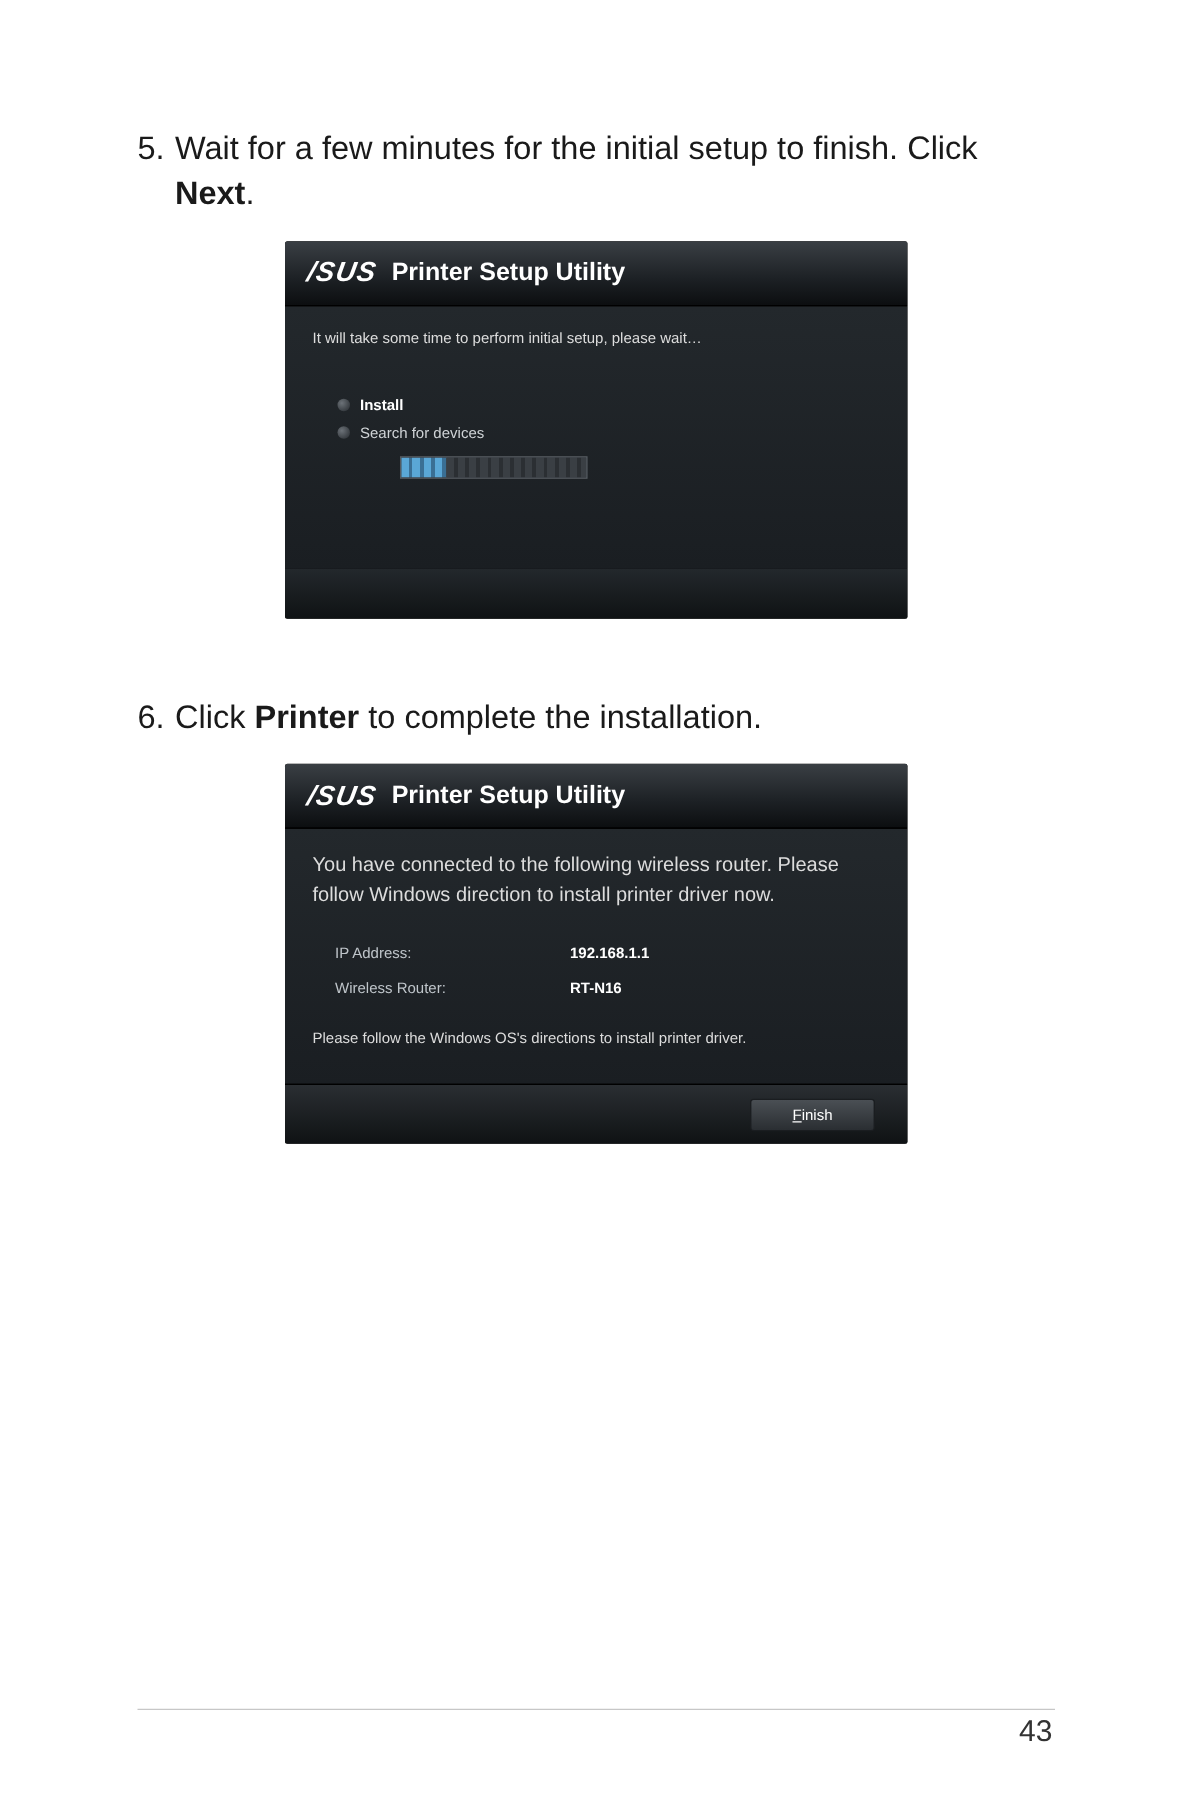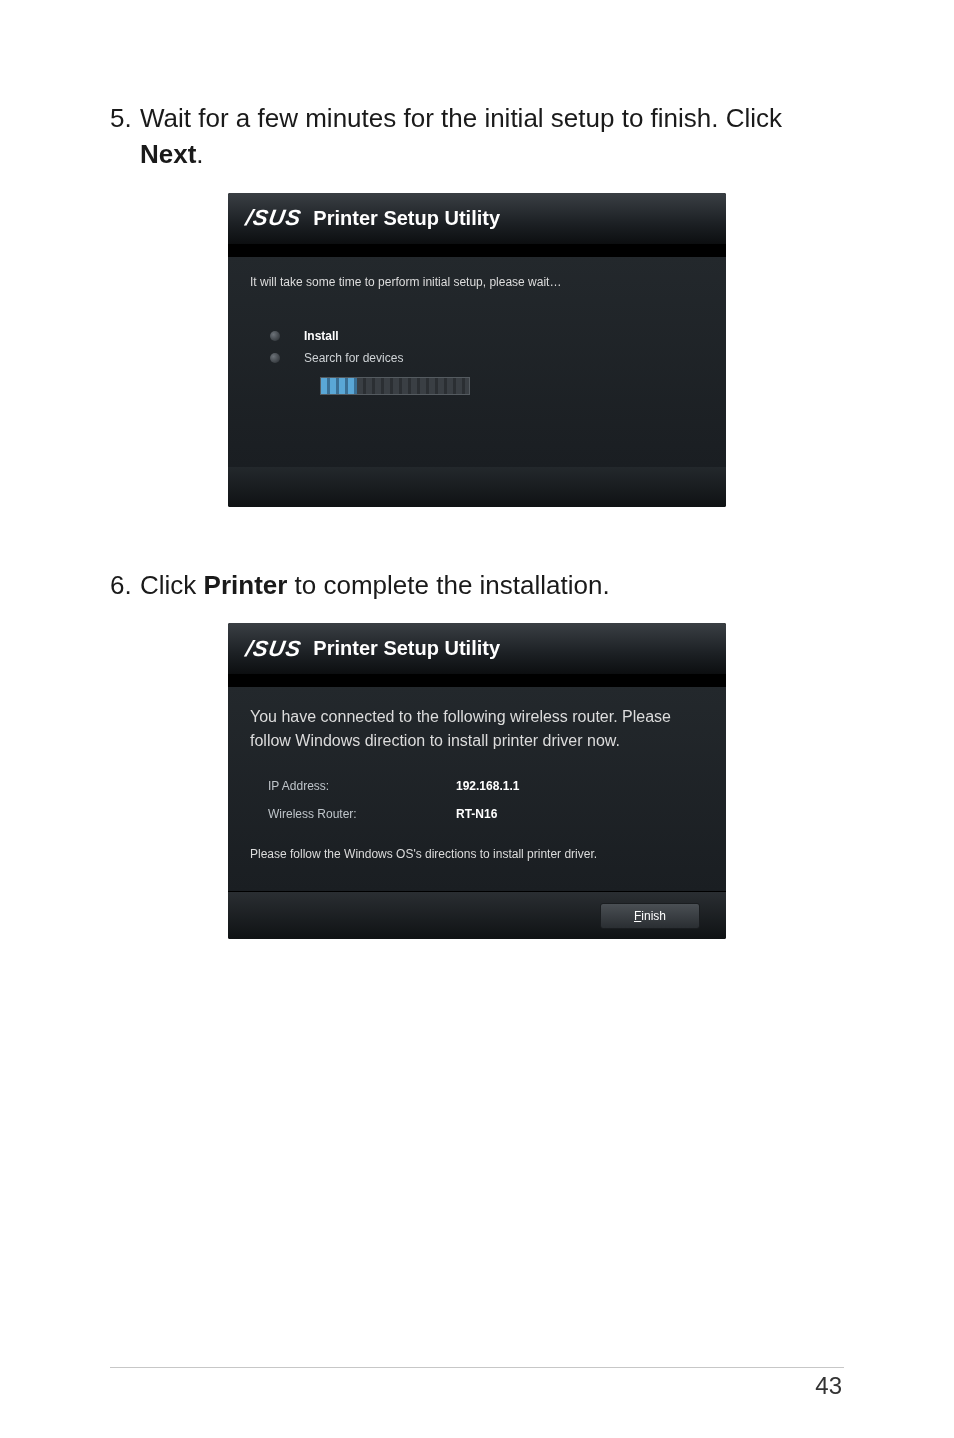--- a/index.html
+++ b/index.html
@@ -63,29 +63,28 @@
     font-size: 20px;
     font-weight: 700;
     color: #ffffff;
   }
   .dialog-body {
     background: linear-gradient(to bottom, #23282c 0%, #1a1e22 100%);
     padding: 18px 22px 30px 22px;
     color: #d0d0d0;
     font-size: 12px;
     min-height: 200px;
-    margin-top: 12px;
   }
   .dialog-body.body1 { min-height: 210px; }
   .wait-text { color: #dddddd; font-size: 12px; margin-bottom: 40px; }
   .step-list { padding-left: 20px; }
   .step-row {
     display: flex;
     align-items: center;
-    gap: 24px;
+    gap: 8px;
     margin-bottom: 8px;
     font-size: 12px;
   }
   .bullet {
     width: 10px; height: 10px; border-radius: 50%;
     background: radial-gradient(circle at 35% 35%, #6c7278 0%, #3a3f44 70%);
     flex: 0 0 auto;
   }
   .step-label { color: #cfd3d6; }
   .step-label.active { color: #ffffff; font-weight: 700; }

